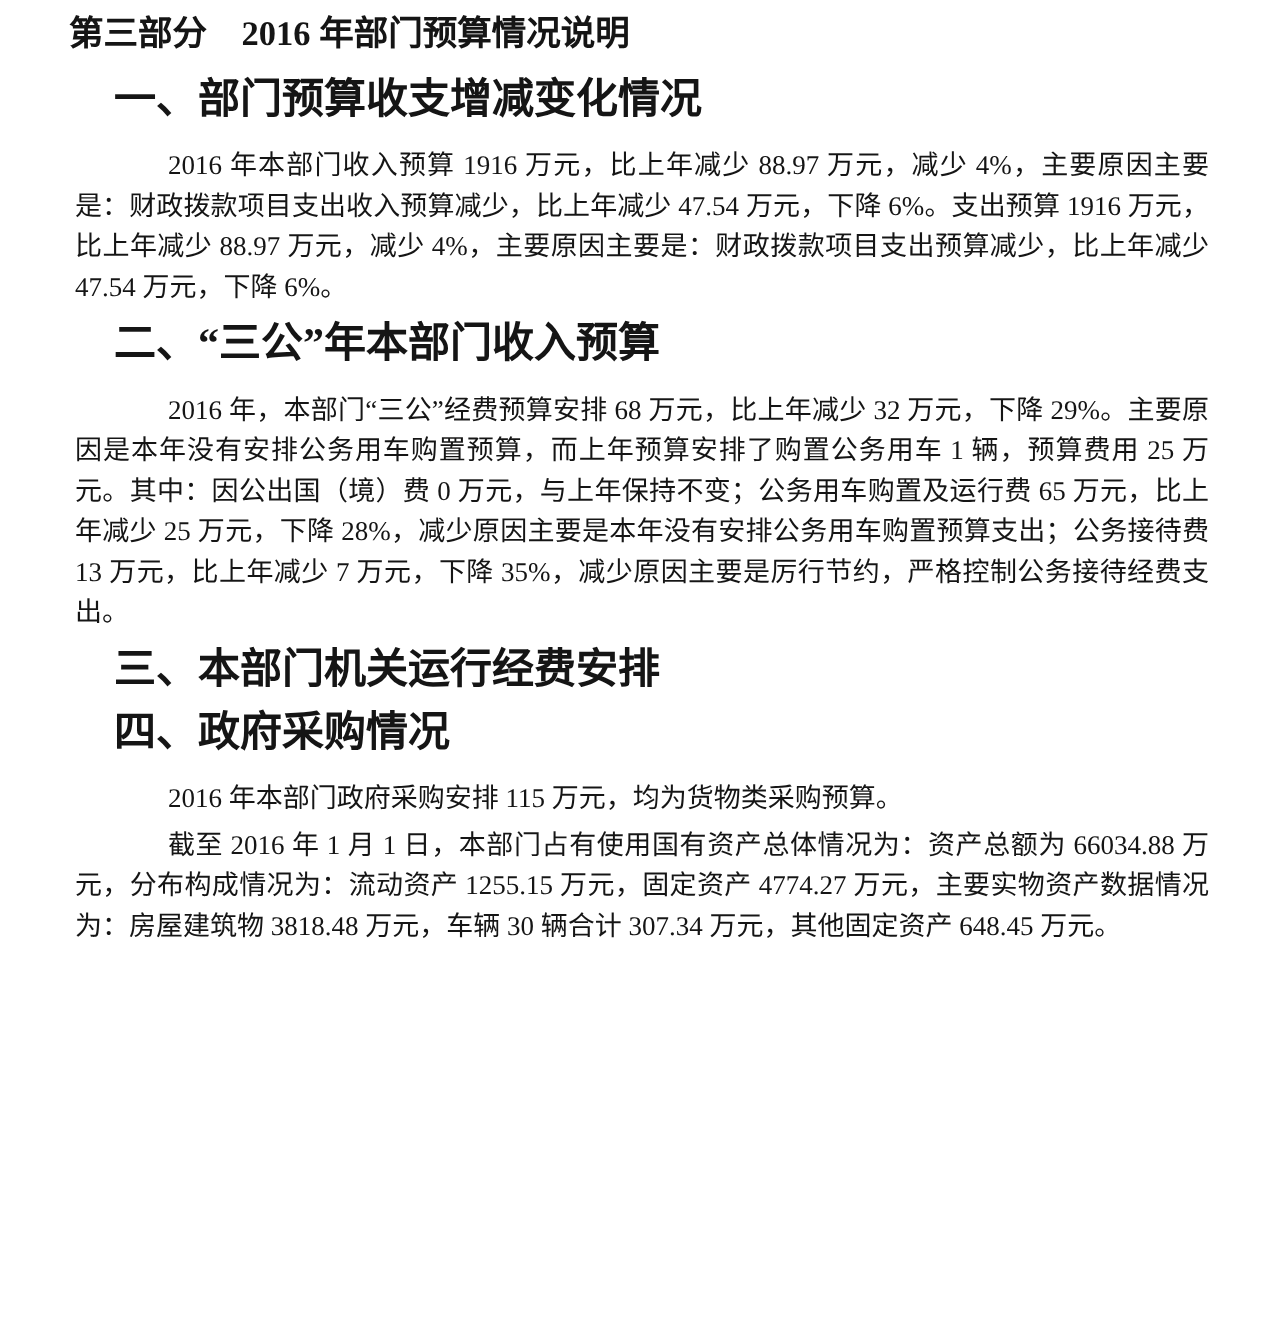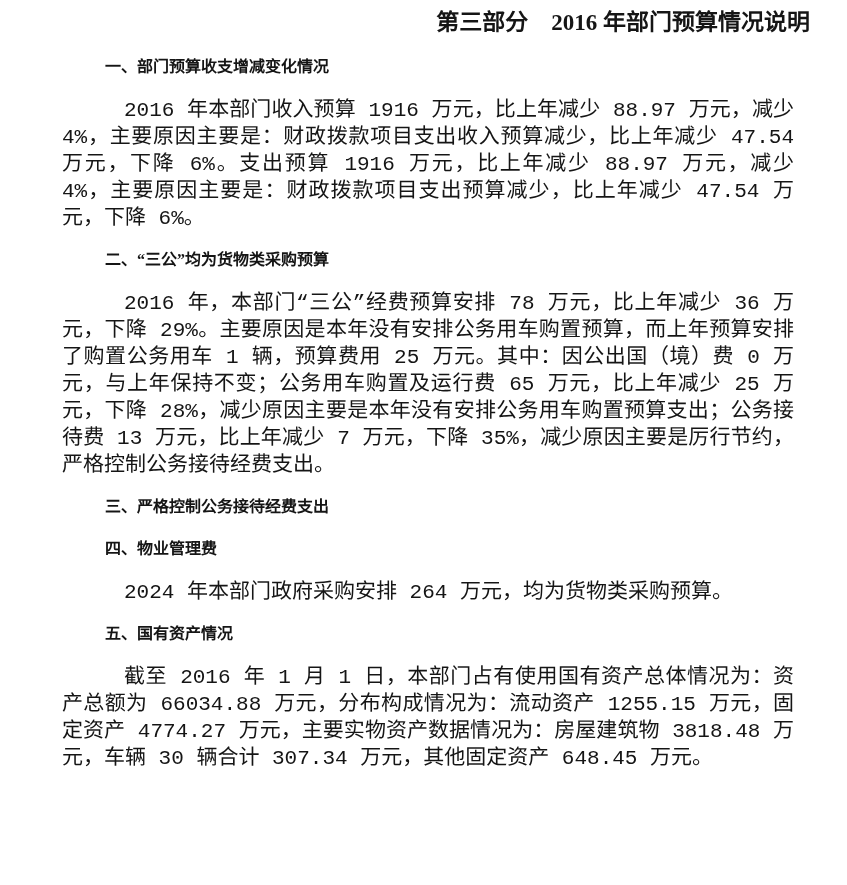--- a/index.html
+++ b/index.html
@@ -16,66 +16,64 @@
     color: #151515;
     font-family: "Liberation Serif", "DejaVu Serif", serif;
     padding: 9px 37px 0 46px;
     overflow: hidden;
   }
   .doc-title {
     margin: 0 0 19px 0;
     font-size: 23px;
     line-height: 27px;
     font-weight: 700;
-    text-align: right;
+    text-align: left;
     white-space: nowrap;
   }
   .sec {
     margin: 0;
   }
   .sec-heading {
-    margin: 13px 0 18px 59px;
-    font-size: 16px;
+    margin: 13px 0 18px 30px;
+    font-size: 28px;
     line-height: 24px;
     font-weight: 700;
   }
   .body-para {
-    margin: 16px;
-    font-size: 21px;
+    margin: 4px;
+    font-size: 18px;
     line-height: 27px;
     text-align: justify;
     text-indent: 62px;
     word-break: break-all;
-    font-family: Liberation Mono, monospace;
   }
 </style>
 </head>
 <body>
 
 <div class="page">
 
   <h1 class="doc-title">第三部分　2016 年部门预算情况说明</h1>
 
   <div class="sec">
     <h2 class="sec-heading">一、部门预算收支增减变化情况</h2>
     <p class="body-para">2016 年本部门收入预算 1916 万元，比上年减少 88.97 万元，减少 4%，主要原因主要是：财政拨款项目支出收入预算减少，比上年减少 47.54 万元，下降 6%。支出预算 1916 万元，比上年减少 88.97 万元，减少 4%，主要原因主要是：财政拨款项目支出预算减少，比上年减少 47.54 万元，下降 6%。</p>
   </div>
 
   <div class="sec">
-    <h2 class="sec-heading">二、“三公”均为货物类采购预算</h2>
-    <p class="body-para">2016 年，本部门“三公”经费预算安排 78 万元，比上年减少 36 万元，下降 29%。主要原因是本年没有安排公务用车购置预算，而上年预算安排了购置公务用车 1 辆，预算费用 25 万元。其中：因公出国（境）费 0 万元，与上年保持不变；公务用车购置及运行费 65 万元，比上年减少 25 万元，下降 28%，减少原因主要是本年没有安排公务用车购置预算支出；公务接待费 13 万元，比上年减少 7 万元，下降 35%，减少原因主要是厉行节约，严格控制公务接待经费支出。</p>
+    <h2 class="sec-heading">二、“三公”年本部门收入预算</h2>
+    <p class="body-para">2016 年，本部门“三公”经费预算安排 68 万元，比上年减少 32 万元，下降 29%。主要原因是本年没有安排公务用车购置预算，而上年预算安排了购置公务用车 1 辆，预算费用 25 万元。其中：因公出国（境）费 0 万元，与上年保持不变；公务用车购置及运行费 65 万元，比上年减少 25 万元，下降 28%，减少原因主要是本年没有安排公务用车购置预算支出；公务接待费 13 万元，比上年减少 7 万元，下降 35%，减少原因主要是厉行节约，严格控制公务接待经费支出。</p>
   </div>
 
   <div class="sec">
-    <h2 class="sec-heading">三、严格控制公务接待经费支出</h2>
+    <h2 class="sec-heading">三、本部门机关运行经费安排</h2>
   </div>
 
   <div class="sec">
-    <h2 class="sec-heading">四、物业管理费</h2>
-    <p class="body-para">2024 年本部门政府采购安排 264 万元，均为货物类采购预算。</p>
+    <h2 class="sec-heading">四、政府采购情况</h2>
+    <p class="body-para">2016 年本部门政府采购安排 115 万元，均为货物类采购预算。</p>
   </div>
 
   <div class="sec">
-    <h2 class="sec-heading">五、国有资产情况</h2>
     <p class="body-para">截至 2016 年 1 月 1 日，本部门占有使用国有资产总体情况为：资产总额为 66034.88 万元，分布构成情况为：流动资产 1255.15 万元，固定资产 4774.27 万元，主要实物资产数据情况为：房屋建筑物 3818.48 万元，车辆 30 辆合计 307.34 万元，其他固定资产 648.45 万元。</p>
   </div>
 
 </div>
 
 </body></html>

